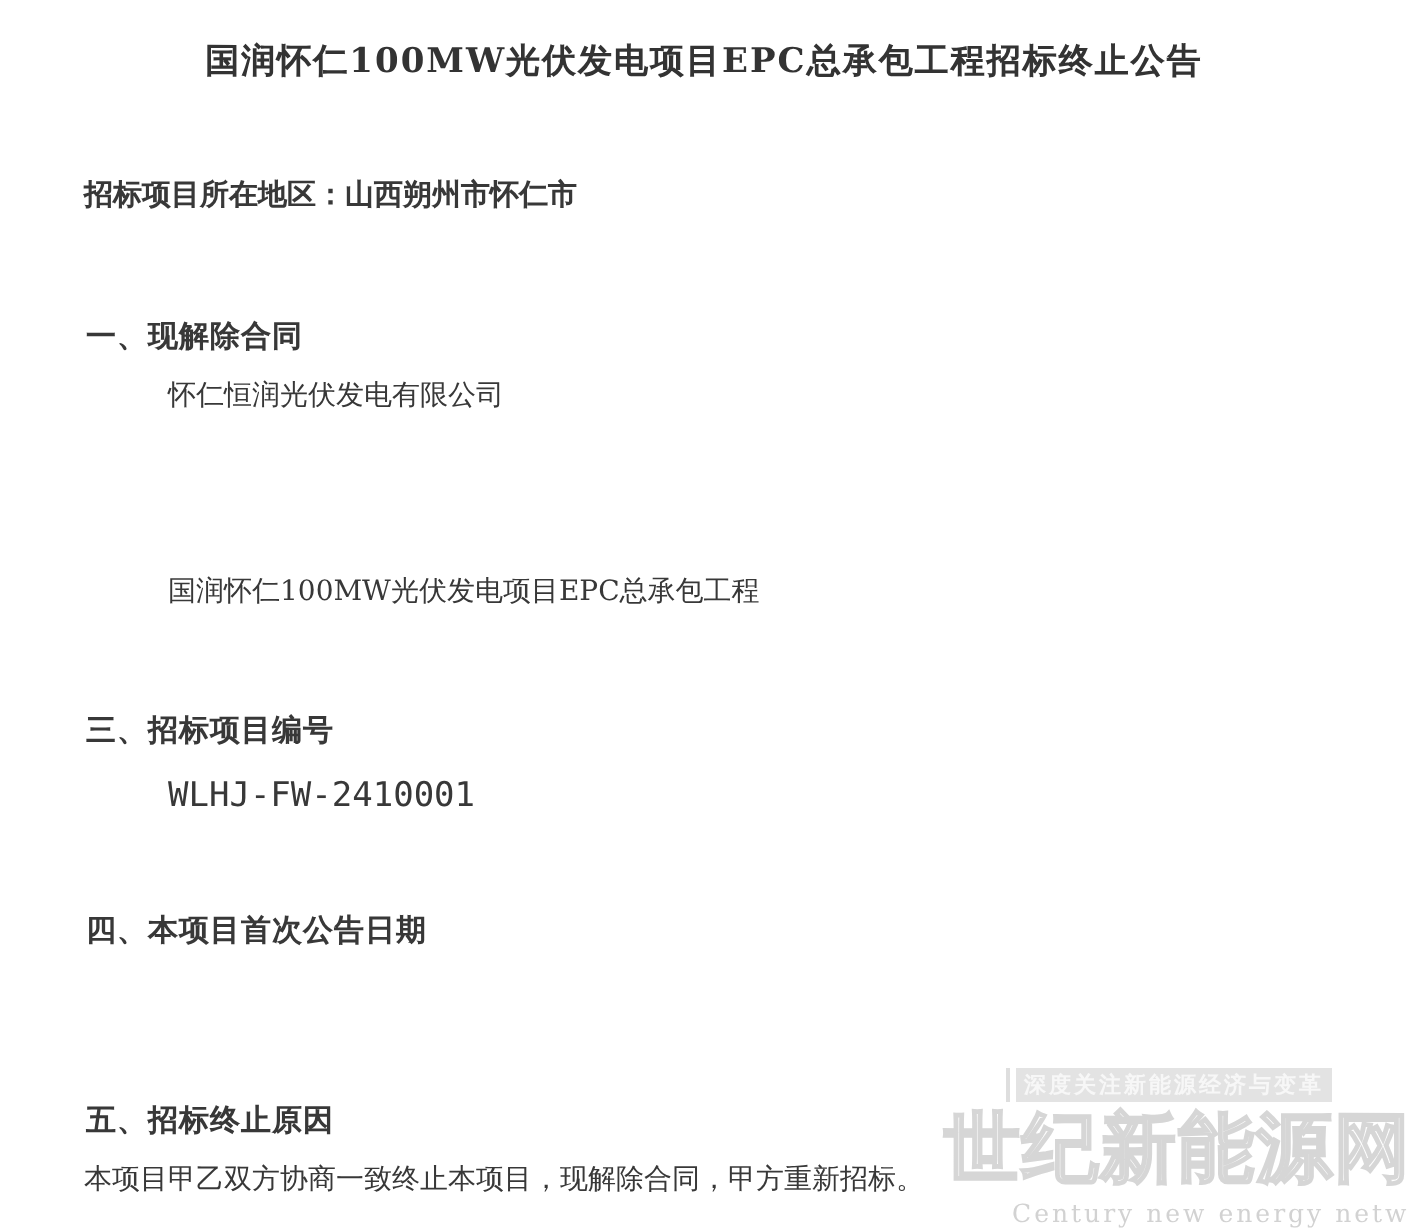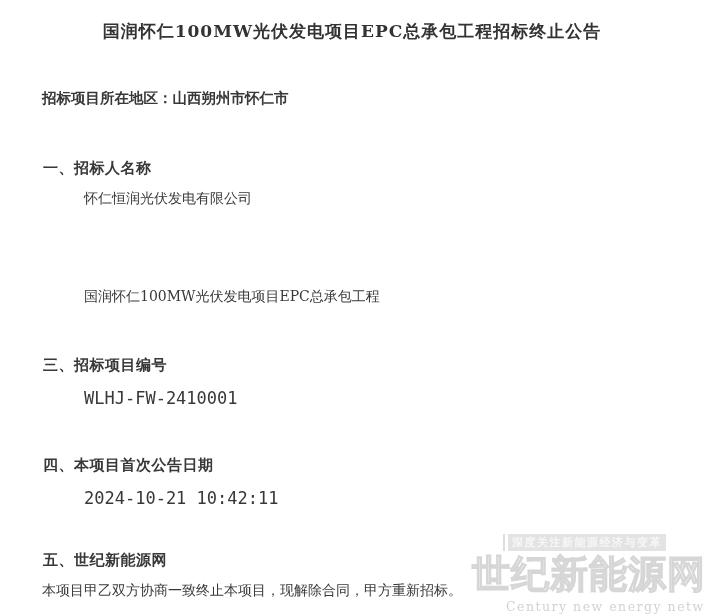--- a/index.html
+++ b/index.html
@@ -95,32 +95,31 @@
 </style>
 </head>
 <body>
 
 <div class="page">
 
   <div class="abs doc-title">国润怀仁100MW光伏发电项目EPC总承包工程招标终止公告</div>
 
   <div class="abs location-line">招标项目所在地区：山西朔州市怀仁市</div>
 
-  <div class="abs sec-heading" style="top:159px">一、招标人名称</div>
+  <div class="abs sec-heading" style="top:159px">一、现解除合同</div>
   <div class="abs sec-value" style="top:190px">怀仁恒润光伏发电有限公司</div>
 
   <div class="abs sec-value" style="top:288px">国润怀仁100MW光伏发电项目EPC总承包工程</div>
 
   <div class="abs sec-heading" style="top:356px">三、招标项目编号</div>
   <div class="abs sec-value mono" style="top:388px">WLHJ-FW-2410001</div>
 
   <div class="abs sec-heading" style="top:456px">四、本项目首次公告日期</div>
-  <div class="abs sec-value mono" style="top:488px">2024-10-21 10:42:11</div>
 
-  <div class="abs sec-heading" style="top:551px">五、世纪新能源网</div>
+  <div class="abs sec-heading" style="top:551px">五、招标终止原因</div>
   <div class="abs sec-body" style="top:582px">本项目甲乙双方协商一致终止本项目，现解除合同，甲方重新招标。</div>
 
   <div>
     <div class="abs wm-banner-row">
       <span class="wm-bar"></span>
       <span class="wm-banner">深度关注新能源经济与变革</span>
     </div>
     <div class="abs wm-brand">世纪新能源网</div>
     <div class="abs wm-en">Century new energy network</div>
   </div>

